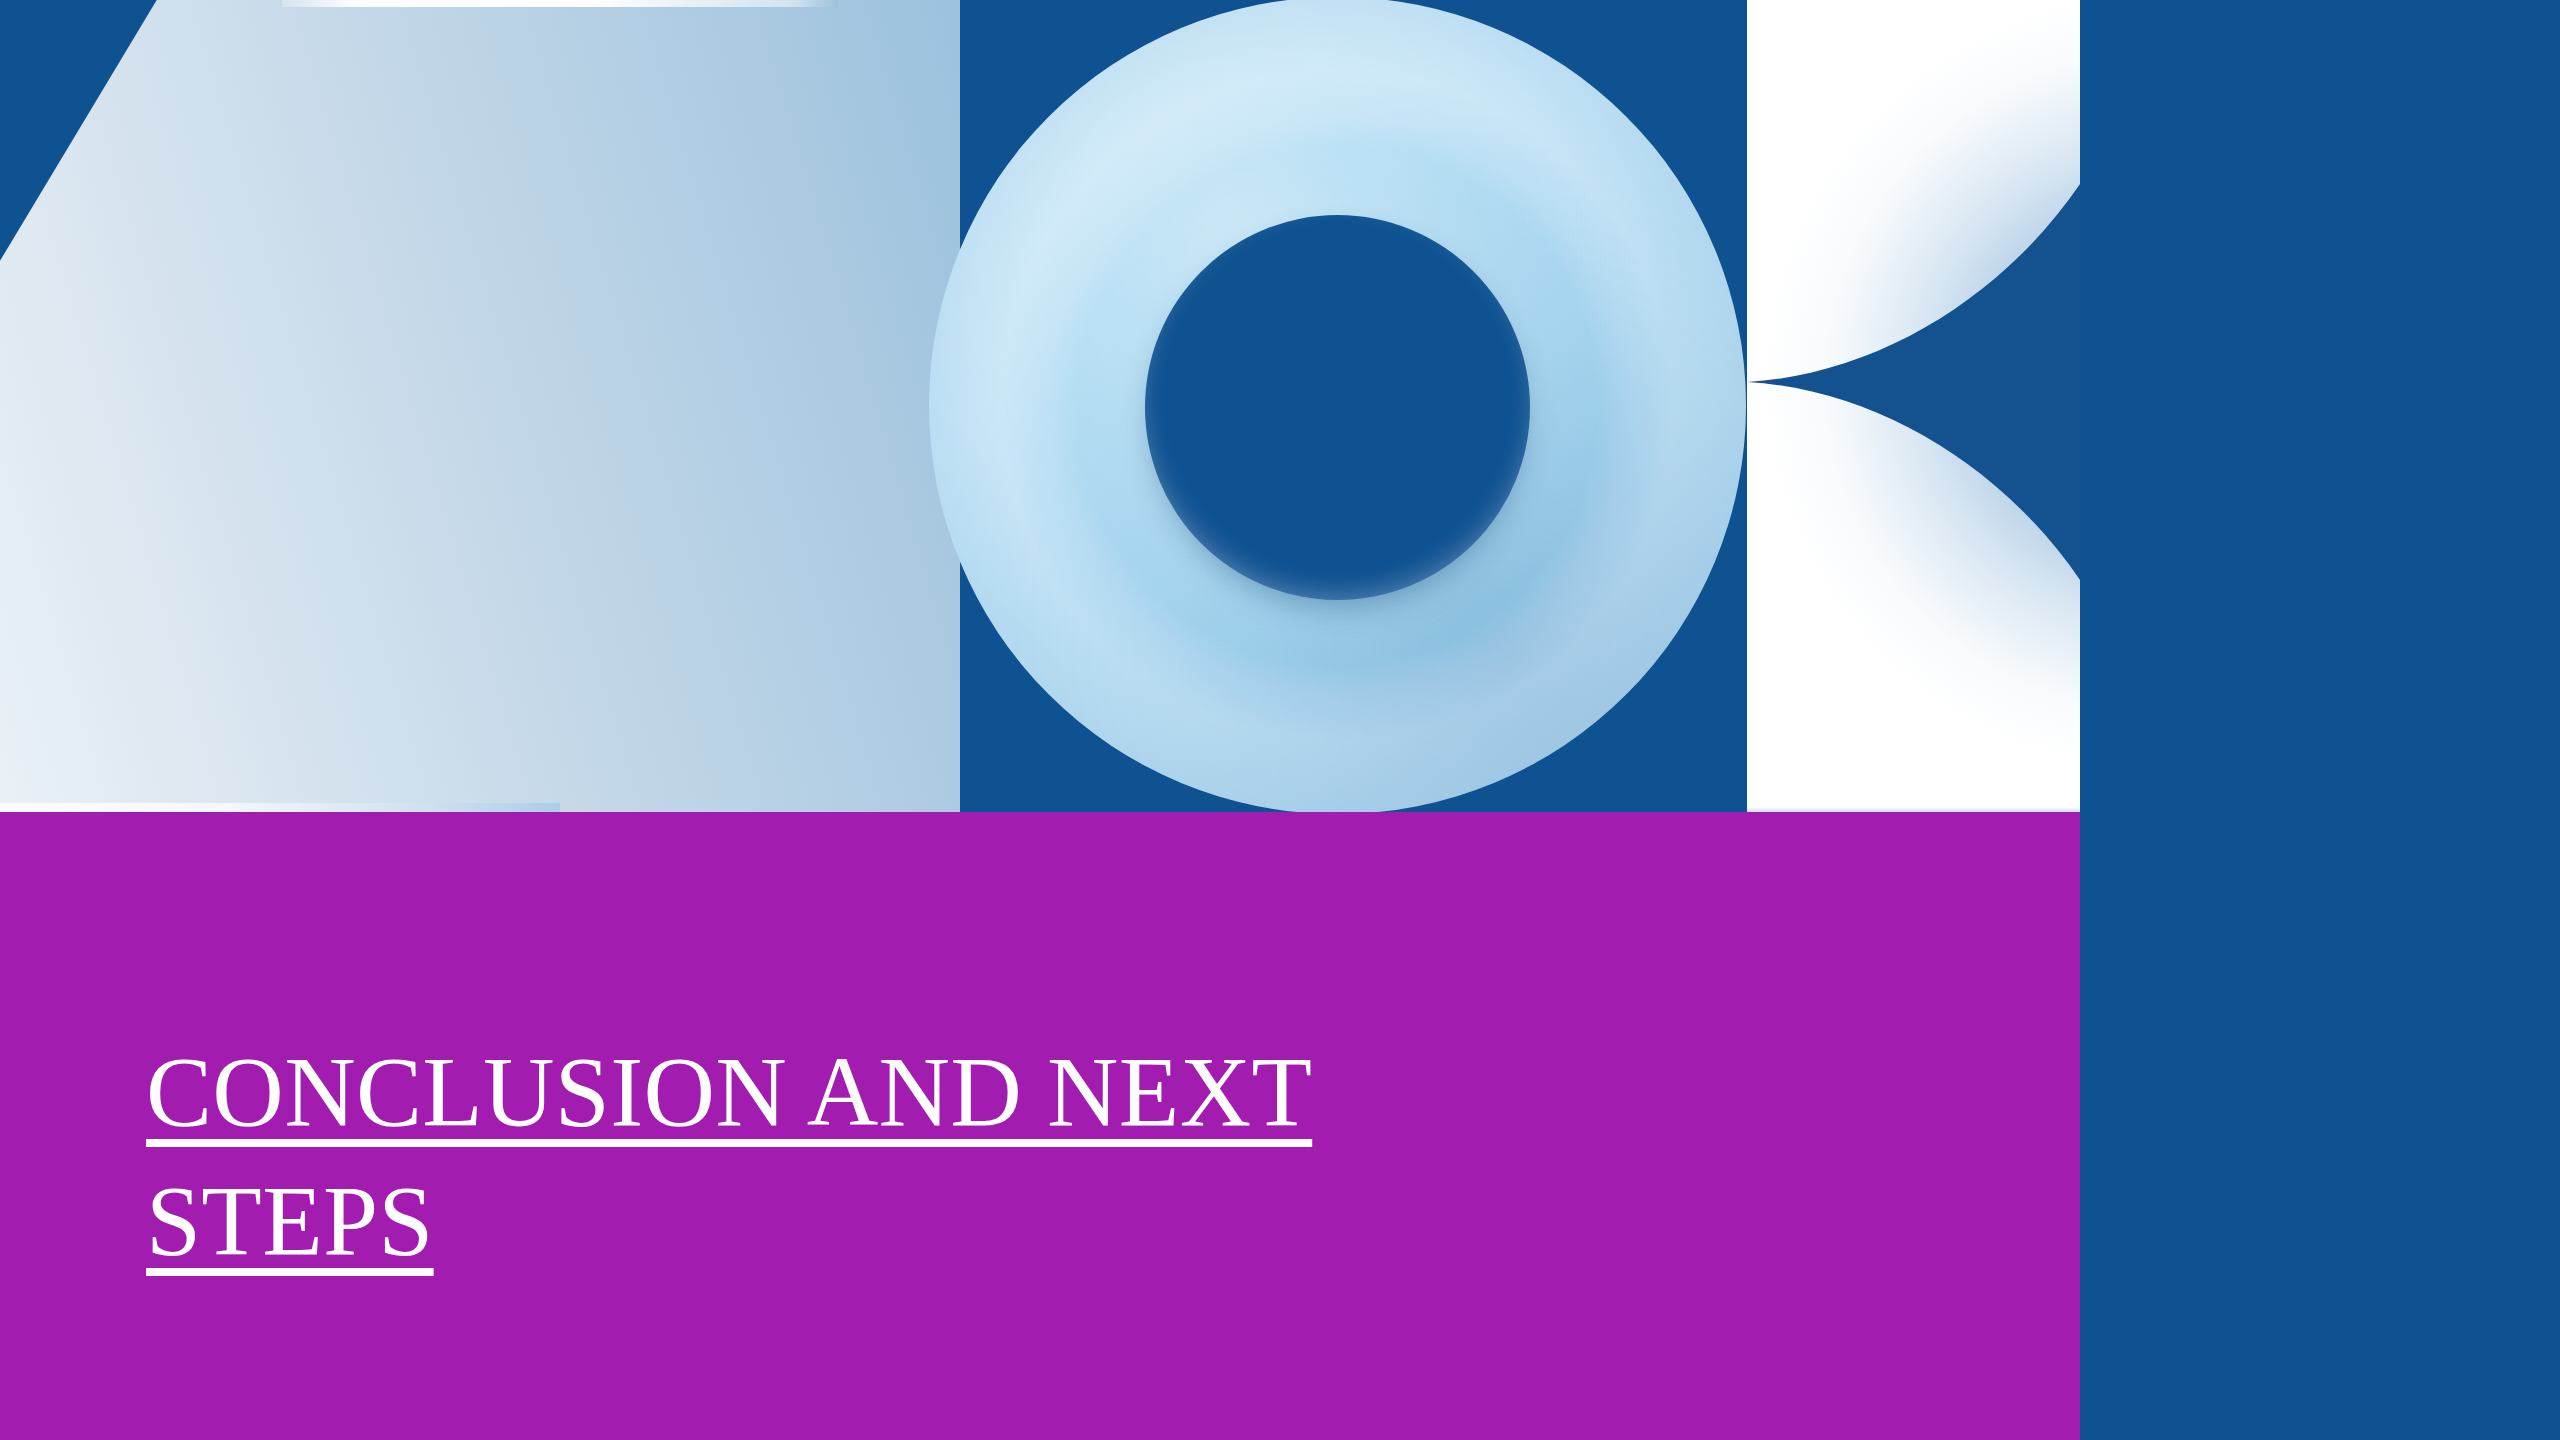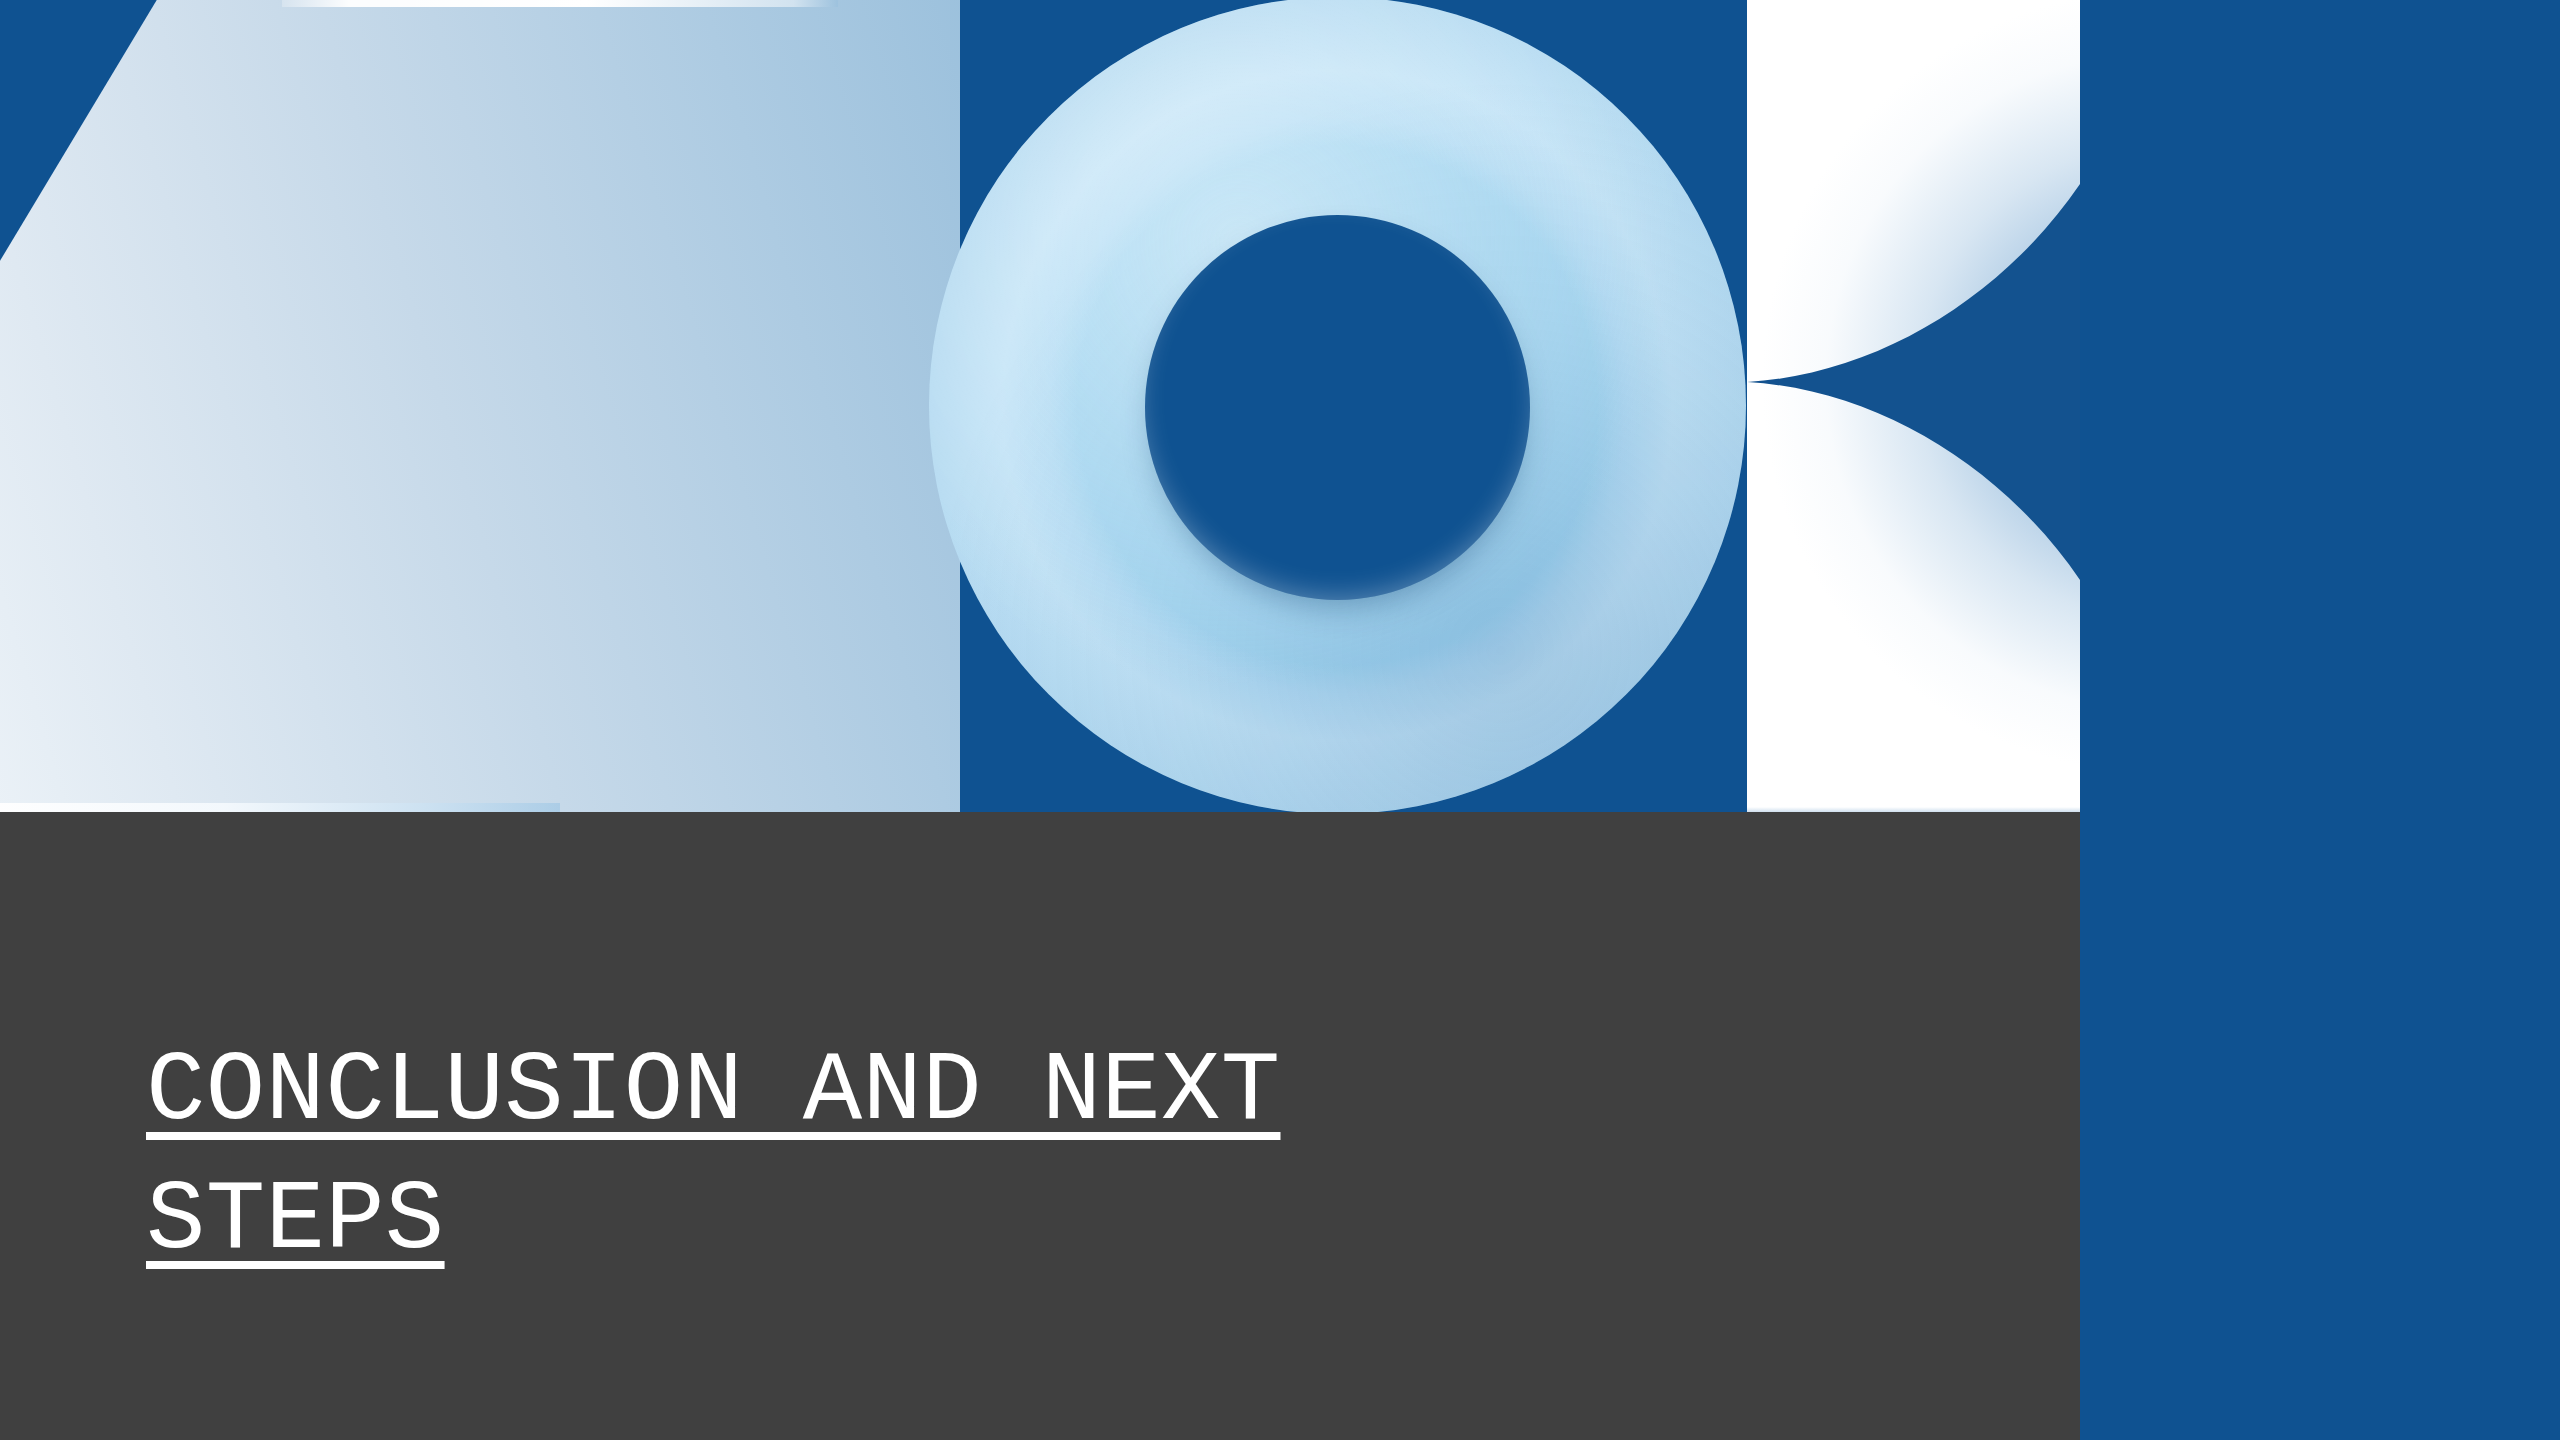--- a/index.html
+++ b/index.html
@@ -9,22 +9,22 @@
     width:2560px;
     height:1440px;
     overflow:hidden;
     background:#0F5291;
   }
 
   .slide {
     position:relative;
     width:2080px;
     height:1440px;
-    background:#404040;
-    font-family:Liberation Mono, monospace;
+    background:#a21caf;
+    font-family:Liberation Serif, serif;
     overflow:hidden;
   }
 
   
   .graphic-band {
     position:absolute;
     left:0; top:0;
     width:2560px;
     height:812px;
     overflow:hidden;

